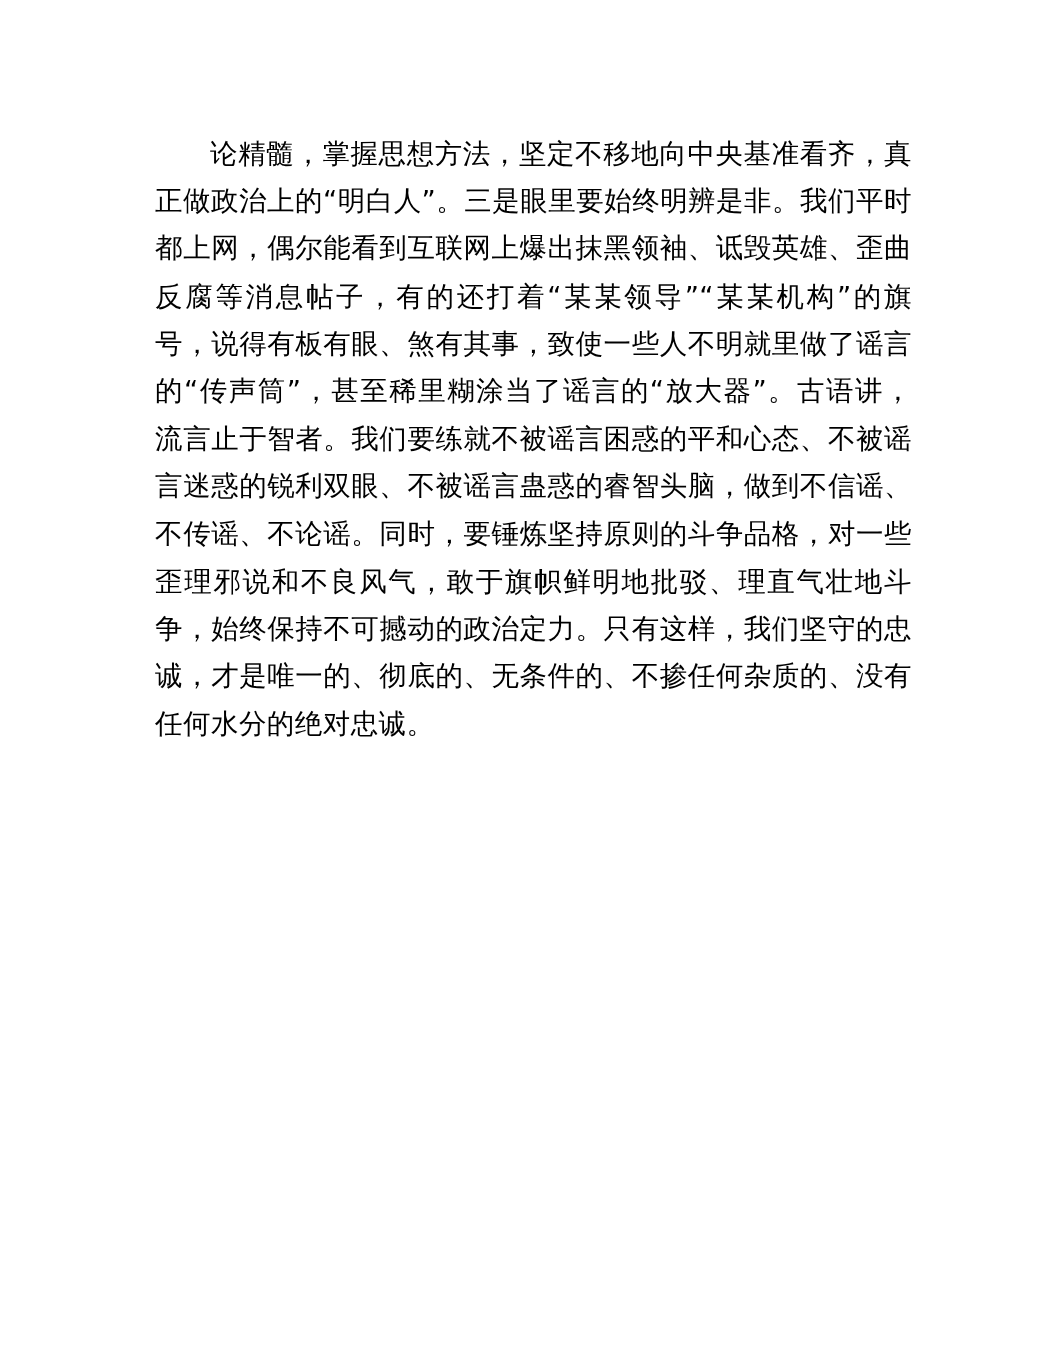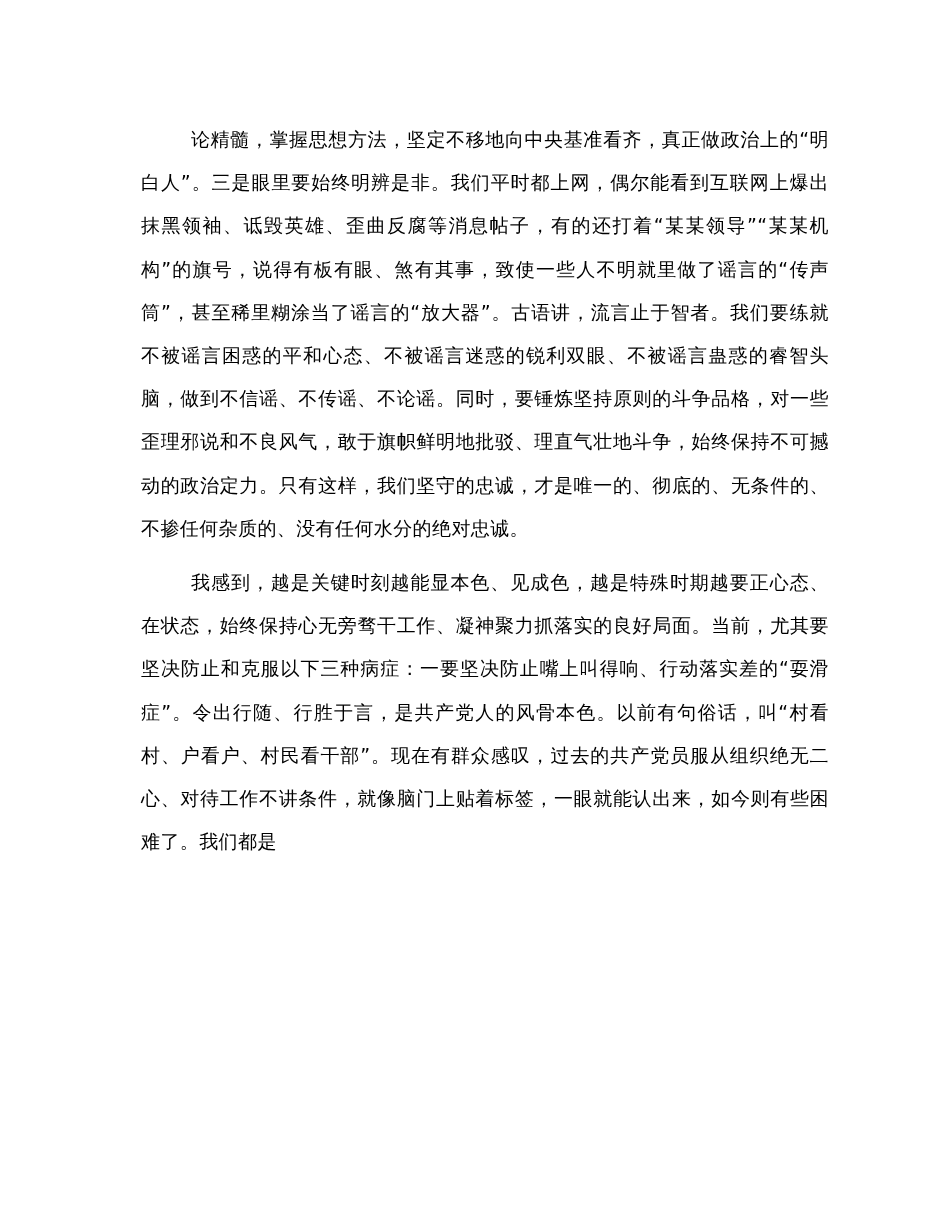--- a/index.html
+++ b/index.html
@@ -3,31 +3,30 @@
 <meta charset="utf-8">
 <style>
   html, body { margin: 0; padding: 0; background: #ffffff; }
   body { width: 950px; height: 1230px; position: relative; overflow: hidden; }
   .page {
     position: absolute;
     left: 141px;
     top: 118px;
     width: 688px;
     font-family: "DejaVu Sans", "Liberation Sans", sans-serif;
-    font-size: 19px;
+    font-size: 25px;
     line-height: 43.2px;
     color: #000000;
     letter-spacing: 0.4px;
   }
   .para {
     margin: 0 0 11px 0;
     text-align: justify;
     text-align-last: left;
   }
   .para.indent { text-indent: 50px; }
 </style>
 </head>
 <body>
 
 <div class="page">
   <p class="para indent">论精髓，掌握思想方法，坚定不移地向中央基准看齐，真正做政治上的“明白人”。三是眼里要始终明辨是非。我们平时都上网，偶尔能看到互联网上爆出抹黑领袖、诋毁英雄、歪曲反腐等消息帖子，有的还打着“某某领导”“某某机构”的旗号，说得有板有眼、煞有其事，致使一些人不明就里做了谣言的“传声筒”，甚至稀里糊涂当了谣言的“放大器”。古语讲，流言止于智者。我们要练就不被谣言困惑的平和心态、不被谣言迷惑的锐利双眼、不被谣言蛊惑的睿智头脑，做到不信谣、不传谣、不论谣。同时，要锤炼坚持原则的斗争品格，对一些歪理邪说和不良风气，敢于旗帜鲜明地批驳、理直气壮地斗争，始终保持不可撼动的政治定力。只有这样，我们坚守的忠诚，才是唯一的、彻底的、无条件的、不掺任何杂质的、没有任何水分的绝对忠诚。</p>
-  <p class="para indent">我感到，越是关键时刻越能显本色、见成色，越是特殊时期越要正心态、在状态，始终保持心无旁骛干工作、凝神聚力抓落实的良好局面。当前，尤其要坚决防止和克服以下三种病症：一要坚决防止嘴上叫得响、行动落实差的“耍滑症”。令出行随、行胜于言，是共产党人的风骨本色。以前有句俗话，叫“村看村、户看户、村民看干部”。现在有群众感叹，过去的共产党员服从组织绝无二心、对待工作不讲条件，就像脑门上贴着标签，一眼就能认出来，如今则有些困难了。我们都是</p>
 </div>
 
 </body></html>

